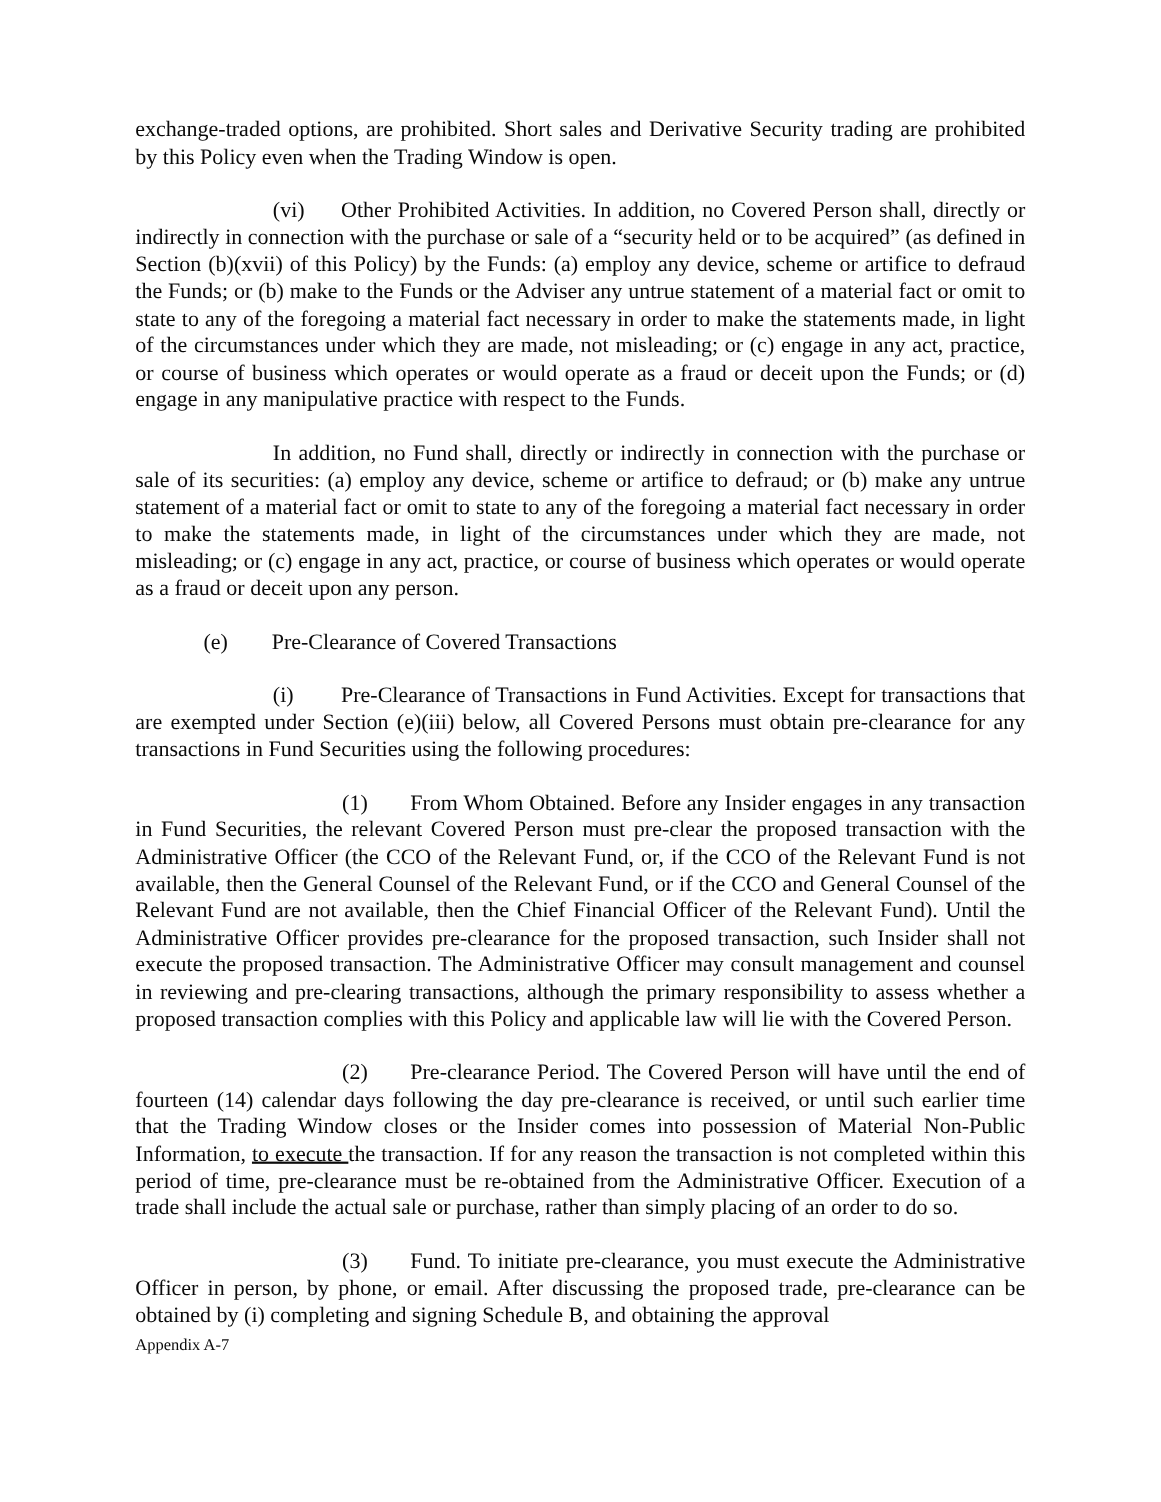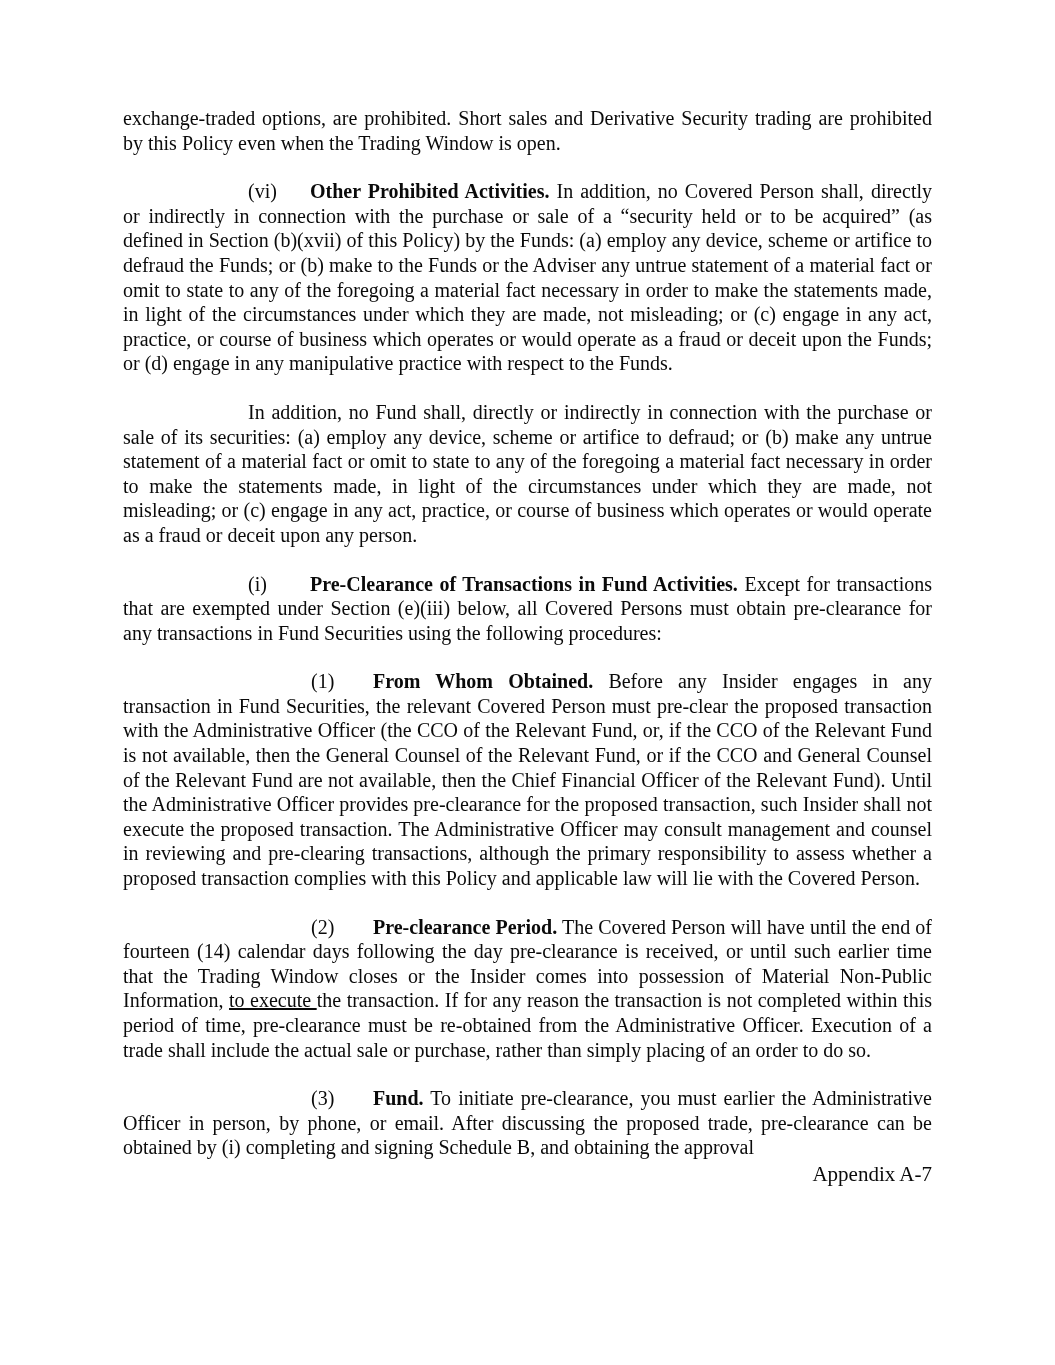--- a/index.html
+++ b/index.html
@@ -28,49 +28,50 @@
   
   .ind-h  { text-indent: 62px;  }   
   .ind-1  { text-indent: 125px; }   
   .ind-2  { text-indent: 188px; }   
   .lbl {
     display: inline-block;
     width: 62px;
     text-indent: 0;
     font-weight: normal;
   }
-  b.h { font-weight: bold; }
+  b.h { font-weight: normal; }
   .emph {
     font-weight: normal;
     text-decoration: underline;
     white-space: pre-wrap;
     margin-top: 36px;
   }
   .last { margin-bottom: 2px !important; }
   .footer {
-    text-align: right;
-    font-size: 21px;
+    text-align: left;
+    font-size: 15px;
     margin-top: 0;
   }
 </style>
 </head>
 <body>
 
 <div class="page">
 
   <p><span>exchange-traded options, are prohibited. Short sales and Derivative Security trading are prohibited by this Policy even when the Trading Window is open.</span></p>
 
   <p class="ind-1"><span class="lbl">(vi)</span><b class="h">Other Prohibited Activities.</b><span> In addition, no Covered Person shall, directly or indirectly in connection with the purchase or sale of a “security held or to be acquired” (as defined in Section (b)(xvii) of this Policy) by the Funds: (a) employ any device, scheme or artifice to defraud the Funds; or (b) make to the Funds or the Adviser any untrue statement of a material fact or omit to state to any of the foregoing a material fact necessary in order to make the statements made, in light of the circumstances under which they are made, not misleading; or (c) engage in any act, practice, or course of business which operates or would operate as a fraud or deceit upon the Funds; or (d) engage in any manipulative practice with respect to the Funds.</span></p>
 
   <p class="ind-1"><span>In addition, no Fund shall, directly or indirectly in connection with the purchase or sale of its securities: (a) employ any device, scheme or artifice to defraud; or (b) make any untrue statement of a material fact or omit to state to any of the foregoing a material fact necessary in order to make the statements made, in light of the circumstances under which they are made, not misleading; or (c) engage in any act, practice, or course of business which operates or would operate as a fraud or deceit upon any person.</span></p>
 
+  <p class="ind-h"><span class="lbl">(e)</span><b class="h">Pre-Clearance of Covered Transactions</b></p>
 
   <p class="ind-1"><span class="lbl">(i)</span><b class="h">Pre-Clearance of Transactions in Fund Activities.</b><span> Except for transactions that are exempted under Section (e)(iii) below, all Covered Persons must obtain pre-clearance for any transactions in Fund Securities using the following procedures:</span></p>
 
   <p class="ind-2"><span class="lbl">(1)</span><b class="h">From Whom Obtained.</b><span> Before any Insider engages in any transaction in Fund Securities, the relevant Covered Person must pre-clear the proposed transaction with the Administrative Officer (the CCO of the Relevant Fund, or, if the CCO of the Relevant Fund is not available, then the General Counsel of the Relevant Fund, or if the CCO and General Counsel of the Relevant Fund are not available, then the Chief Financial Officer of the Relevant Fund).  Until the Administrative Officer provides pre-clearance for the proposed transaction, such Insider shall not execute the proposed transaction.  The Administrative Officer may consult management and counsel in reviewing and pre-clearing transactions, although the primary responsibility to assess whether a proposed transaction complies with this Policy and applicable law will lie with the Covered Person.</span></p>
 
   <p class="ind-2"><span class="lbl">(2)</span><b class="h">Pre-clearance Period.</b><span> The Covered Person will have until the end of fourteen (14) calendar days following the day pre-clearance is received, or until such earlier time that the Trading Window closes or the Insider comes into possession of Material Non-Public Information, </span><span class="emph">to execute </span><span>the transaction.  If for any reason the transaction is not completed within this period of time, pre-clearance must be re-obtained from the Administrative Officer. Execution of a trade shall include the actual sale or purchase, rather than simply placing of an order to do so.</span></p>
 
-  <p class="ind-2 last"><span class="lbl">(3)</span><b class="h">Fund.</b><span> To initiate pre-clearance, you must earlier the Administrative Officer in person, by phone, or email. After discussing the proposed trade, pre-clearance can be obtained by (i) completing and signing Schedule B, and obtaining the approval</span></p>
+  <p class="ind-2 last"><span class="lbl">(3)</span><b class="h">Fund.</b><span> To initiate pre-clearance, you must execute the Administrative Officer in person, by phone, or email. After discussing the proposed trade, pre-clearance can be obtained by (i) completing and signing Schedule B, and obtaining the approval</span></p>
 
   <div class="footer">Appendix A-7</div>
 
 </div>
 
 </body></html>

